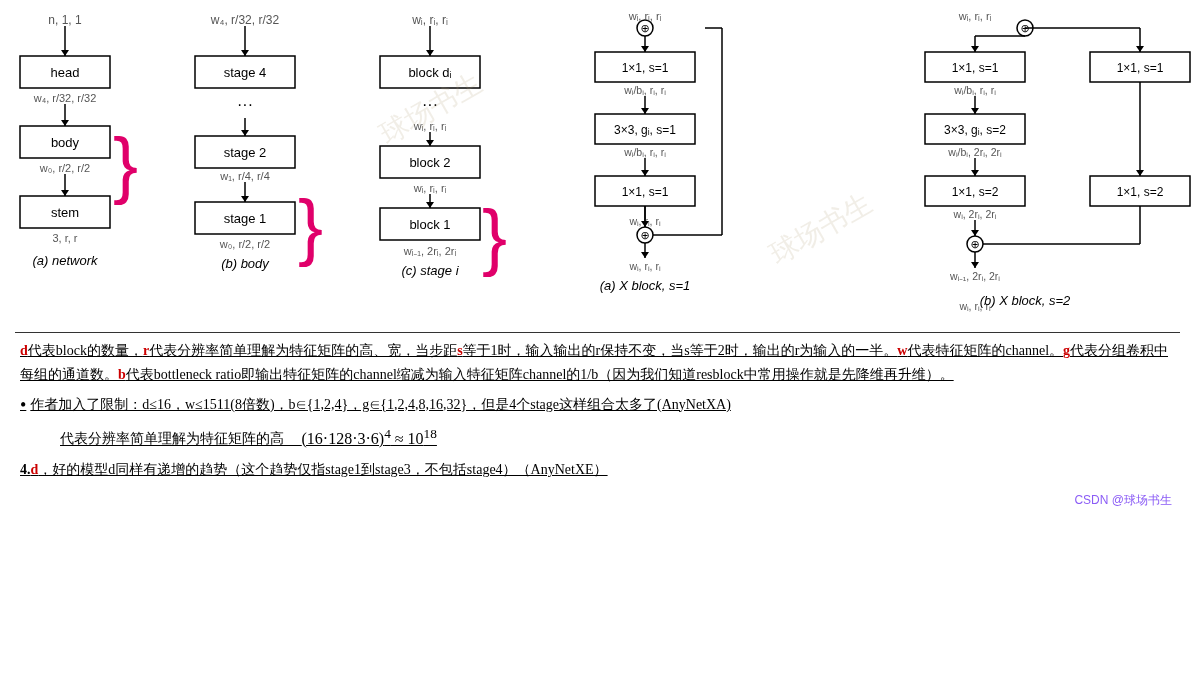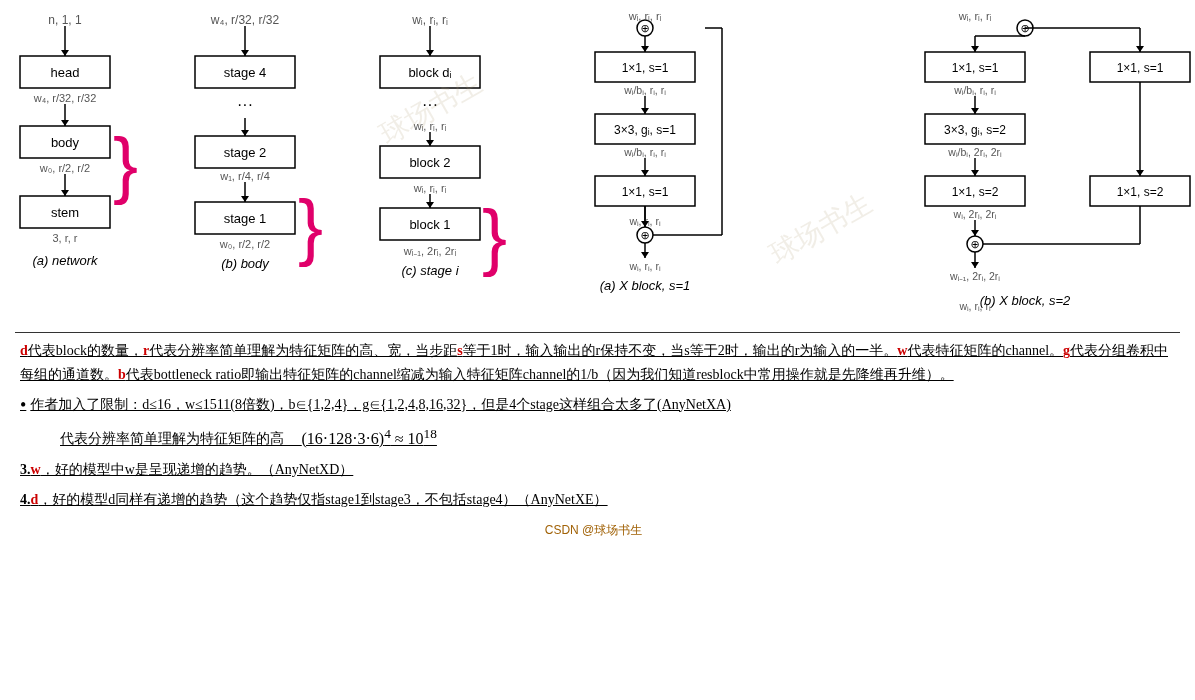--- a/index.html
+++ b/index.html
@@ -45,25 +45,25 @@
     }
     .section-divider {
       border-top: 1.5px solid #333;
       margin: 6px 0;
     }
     .dot-bullet { margin-right: 4px; color: #000; font-size: 18px; line-height: 1; vertical-align: middle; }
 
     
     .footer-bar {
       display: flex;
-      justify-content: center;
+      justify-content: flex-end;
       align-items: center;
       padding: 4px 8px 2px 0;
       font-size: 12px;
-      color: #a16207;
+      color: #8b5cf6;
       font-family: Arial, sans-serif;
     }
   </style>
 </head>
 <body>
 
 <div class="page-container">
 
   <div style="position:relative; margin-bottom: 8px;">
     <svg viewBox="0 0 1165 310" width="1165" height="310" style="font-family: Arial, sans-serif; overflow: visible;">
@@ -283,23 +283,20 @@
       <span class="dot-bullet">•</span><span>作者加入了限制：d≤16，w≤1511(8倍数)，b∈{1,2,4}，g∈{1,2,4,8,16,32}，但是4个stage这样组合太多了(AnyNetXA)</span>
     </p>
 
     <p style="padding-left: 40px;">
       <span>代表分辨率简单理解为特征矩阵的高</span>&nbsp;&nbsp;&nbsp;&nbsp;
       <span class="formula">(16·128·3·6)<sup>4</sup> ≈ 10<sup>18</sup></span>
     </p>
 
 
 
-    <p>
-      <span class="bold">3.</span><span class="red">w</span><span>，好的模型中w是呈现递增的趋势。（AnyNetXD）</span>
-    </p>
 
     <p>
       <span class="bold">4.</span><span class="red">d</span><span>，好的模型d同样有递增的趋势（这个趋势仅指stage1到stage3，不包括stage4）（AnyNetXE）</span>
     </p>
 
   </div>
 
   <div class="footer-bar">
     <span>CSDN</span>&nbsp;
     <span>@球场书生</span>

